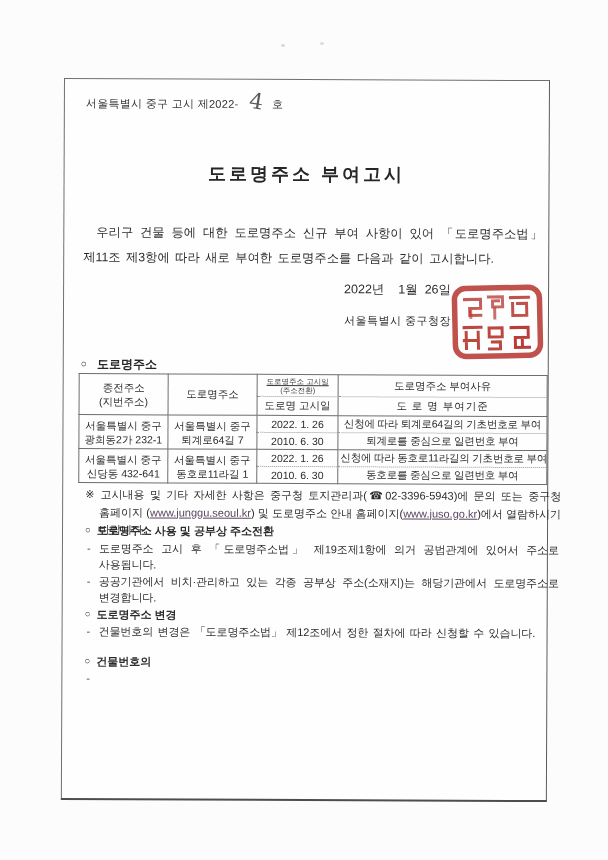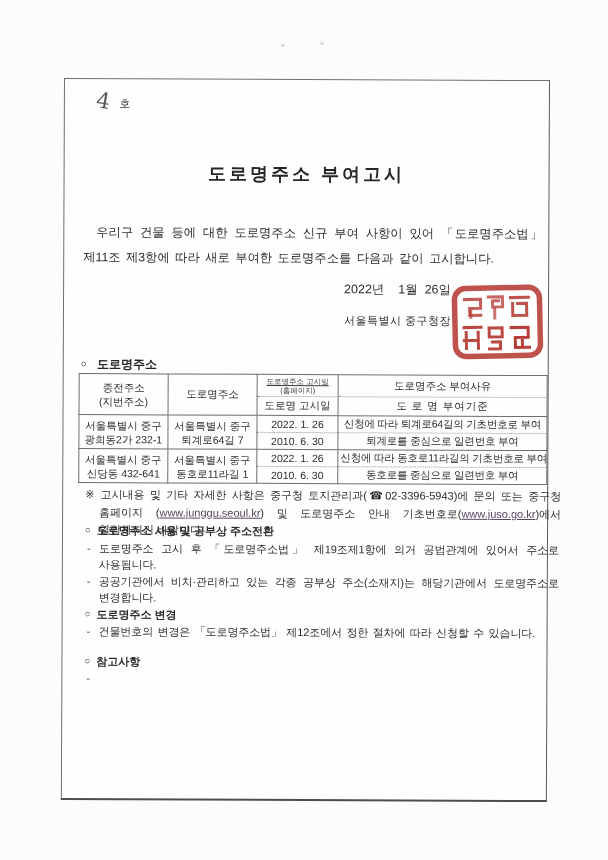--- a/index.html
+++ b/index.html
@@ -88,20 +88,21 @@
 </style>
 </head>
 <body>
 
 <div class="speck s1"></div>
 <div class="speck s2"></div>
 
 <div class="frame">
 
   <div class="doc-no">
+    <span>서울특별시 중구 고시 제2022-</span>
     <span class="hand4">4</span>
     <span>호</span>
   </div>
 
   <h1 class="title">도로명주소 부여고시</h1>
 
   <p class="body-para">우리구 건물 등에 대한 도로명주소 신규 부여 사항이 있어 「도로명주소법」 제11조 제3항에 따라 새로 부여한 도로명주소를 다음과 같이 고시합니다.</p>
 
   <div class="date-line">2022년    1월  26일</div>
   <div class="signer">서울특별시 중구청장</div>
@@ -138,21 +139,21 @@
       </colgroup>
     <tbody>
         <tr class="h1">
       <th rowspan="2" class="two-line">
         <span>종전주소</span>
         <span>(지번주소)</span>
       </th>
       <th rowspan="2">도로명주소</th>
       <th class="small-hdr dotted-b">
         <span class="u">도로명주소 고시일</span>
-        <span>(홈페이지)</span>
+        <span>(주소전환)</span>
       </th>
       <th class="dotted-b">도로명주소 부여사유</th>
     </tr>
     <tr class="h2">
       <th class="no-top">도로명  고시일</th>
       <th class="no-top spaced">도 로 명 부여기준</th>
     </tr>
 
     <tr class="dr">
       <td rowspan="2" class="two-line">
@@ -184,21 +185,21 @@
       <td class="dotted-b reason">신청에 따라 동호로11라길의 기초번호로 부여</td>
     </tr>
     <tr class="dr">
       <td class="no-top">2010. 6. 30</td>
       <td class="no-top reason">동호로를 중심으로 일련번호 부여</td>
     </tr>
   </tbody>
     </table>
 
   <div class="note">
-    <span class="marker">※</span><span>고시내용 및 기타 자세한 사항은 중구청 토지관리과(☎02-3396-5943)에 문의 또는 중구청 홈페이지 (</span><span class="url">www.junggu.seoul.kr</span><span>) 및 도로명주소 안내 기초번호로(</span><span class="url">www.juso.go.kr</span><span>)에서 열람하시기 바랍니다.</span>
+    <span class="marker">※</span><span>고시내용 및 기타 자세한 사항은 중구청 토지관리과(☎02-3396-5943)에 문의 또는 중구청 홈페이지 (</span><span class="url">www.junggu.seoul.kr</span><span>) 및 도로명주소 안내 홈페이지(</span><span class="url">www.juso.go.kr</span><span>)에서 열람하시기 바랍니다.</span>
   </div>
 
   <div class="sections">
 
     <div class="sec-heading">
       <span class="circ">○</span><span>도로명주소 사용 및 공부상 주소전환</span>
     </div>
     <div class="item">
       <span class="dash">-</span><span>도로명주소 고시 후 「도로명주소법」 제19조제1항에 의거 공법관계에 있어서 주소로 사용됩니다.</span>
     </div>
@@ -207,20 +208,20 @@
     </div>
 
     <div class="sec-heading">
       <span class="circ">○</span><span>도로명주소 변경</span>
     </div>
     <div class="item">
       <span class="dash">-</span><span>건물번호의 변경은 「도로명주소법」 제12조에서 정한 절차에 따라 신청할 수 있습니다.</span>
     </div>
 
     <div class="sec-heading gap-before">
-      <span class="circ">○</span><span>참고사항</span>
+      <span class="circ">○</span><span>건물번호의</span>
     </div>
     <div class="item">
       <span class="dash">-</span>
     </div>
 
   </div>
 </div>
 
 </body></html>

